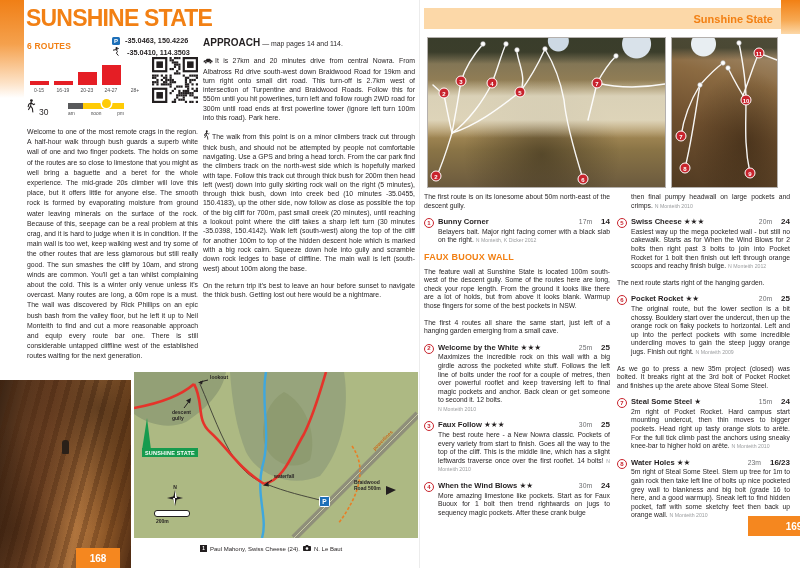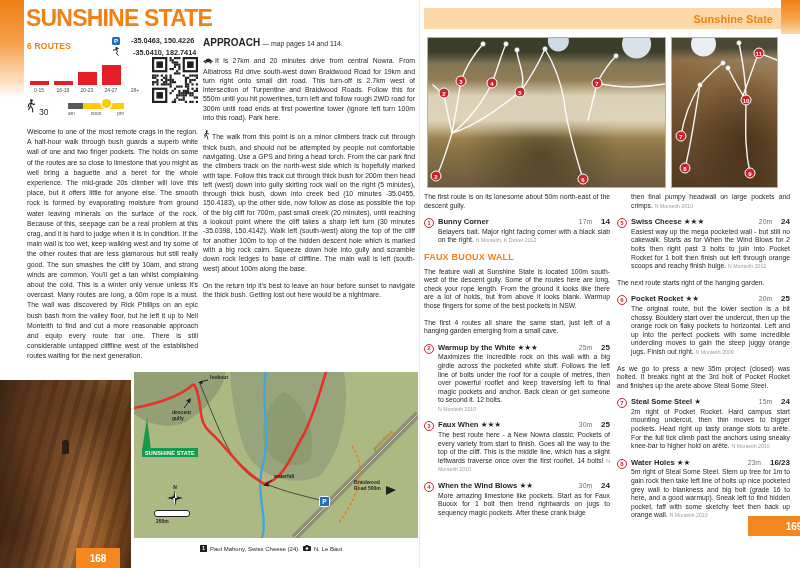--- a/index.html
+++ b/index.html
@@ -8,21 +8,21 @@
     font-family:"Liberation Sans","DejaVu Sans",sans-serif;color:#231f20;
     -webkit-font-smoothing:antialiased;
   }
   .abs{position:absolute;}
   
   .corner-strip-left{left:0;top:0;width:24px;height:98px;
     background:linear-gradient(180deg,#f07f16 0%,#f5a14d 45%,#fde3c8 85%,#ffffff 100%);}
   .crag-title{left:26px;top:5px;font-size:23px;font-weight:700;color:#f28014;letter-spacing:-0.8px;white-space:nowrap;}
   .routes-count{left:27px;top:41px;font-size:8.5px;font-weight:700;color:#f28014;letter-spacing:.2px;}
   .coords{left:112px;top:36px;display:flex;flex-direction:column;gap:2px;}
-  .coord-row{display:flex;align-items:center;gap:11px;font-size:7.3px;font-weight:700;}
+  .coord-row{display:flex;align-items:center;gap:5px;font-size:7.3px;font-weight:700;}
   .p-icon{width:8px;height:8px;background:#1d6fb8;color:#fff;border-radius:1.5px;
     font-size:6px;font-weight:700;display:flex;align-items:center;justify-content:center;}
   .hist{left:27px;top:57px;width:122px;height:40px;}
   .hist-slots{display:flex;height:28px;align-items:flex-end;}
   .hist-slot{width:24px;display:flex;flex-direction:column;align-items:center;justify-content:flex-end;height:28px;}
   .hist-bar{width:19px;background:#e51e25;}
   .hist-labels{display:flex;}
   .hist-label{width:24px;text-align:center;font-size:5px;color:#4d4d4f;padding-top:2px;}
   .qr{left:152px;top:57px;width:46px;height:46px;background:#fff;}
   .walk-row{left:26px;top:99px;display:flex;align-items:flex-end;gap:3px;}
@@ -124,21 +124,21 @@
     <span>-35.0463, 150.4226</span>
   </div>
   <div class="coord-row">
     <span class="inline-ico">
       <svg width="8" height="9" viewBox="0 0 8 9">
           <circle cx="4.6" cy="1.2" r="1.1" fill="#231f20"></circle>
           <path d="M1,3.2 L4.2,2.6 L5.4,4.4 L4.4,6.2 L6.4,8.6" stroke="#231f20" stroke-width="1" fill="none"></path>
           <path d="M4.2,2.6 L6.8,1.4" stroke="#231f20" stroke-width="0.9" fill="none"></path>
         </svg>
     </span>
-    <span>-35.0410, 182.7414</span>
+    <span>-35.0410, 114.3503</span>
   </div>
 </div>
 
 <div class="abs hist">
   <div class="hist-slots" id="hist-slots">
       <div class="hist-slot">
         <div class="hist-bar" style="height: 4px;"></div>
       </div>
       <div class="hist-slot">
         <div class="hist-bar" style="height: 4px;"></div>
@@ -468,32 +468,32 @@
     <div><span>Belayers bait. Major right facing corner with a black slab on the right.</span> <span class="credit">N Monteith, K Dicker 2012</span></div>
   </div>
 
   <h3 class="sect-head">FAUX BUOUX WALL</h3>
   <p>The feature wall at Sunshine State is located 100m south-west of the descent gully. Some of the routes here are long, check your rope length. From the ground it looks like there are a lot of holds, but from above it looks blank. Warmup those fingers for some of the best pockets in NSW.</p>
   <p>The first 4 routes all share the same start, just left of a hanging garden emerging from a small cave.</p>
 
   <div class="route">
     <span class="route-badge">2</span>
     <div class="route-head">
-      <span class="route-name"><span>Warmup by the White</span> <span>★★★</span></span>
+      <span class="route-name"><span>Welcome by the White</span> <span>★★★</span></span>
       <span class="route-len">25m</span>
       <span class="route-grade">25</span>
     </div>
     <div><span>Maximizes the incredible rock on this wall with a big girdle across the pocketed white stuff. Follows the left line of bolts under the roof for a couple of metres, then over powerful rooflet and keep traversing left to final magic pockets and anchor. Back clean or get someone to second it. 12 bolts.</span></div>
     <div class="credit">N Monteith 2010</div>
   </div>
 
   <div class="route">
     <span class="route-badge">3</span>
     <div class="route-head">
-      <span class="route-name"><span>Faux When</span> <span>★★★</span></span>
+      <span class="route-name"><span>Faux Follow</span> <span>★★★</span></span>
       <span class="route-len">30m</span>
       <span class="route-grade">25</span>
     </div>
     <div><span>The best route here - a New Nowra classic. Pockets of every variety from start to finish. Goes all the way to the top of the cliff. This is the middle line, which has a slight leftwards traverse once over the first rooflet. 14 bolts!</span> <span class="credit">N Monteith 2010</span></div>
   </div>
 
   <div class="route">
     <span class="route-badge">4</span>
     <div class="route-head">
       <span class="route-name"><span>When the Wind Blows</span> <span>★★</span></span>

